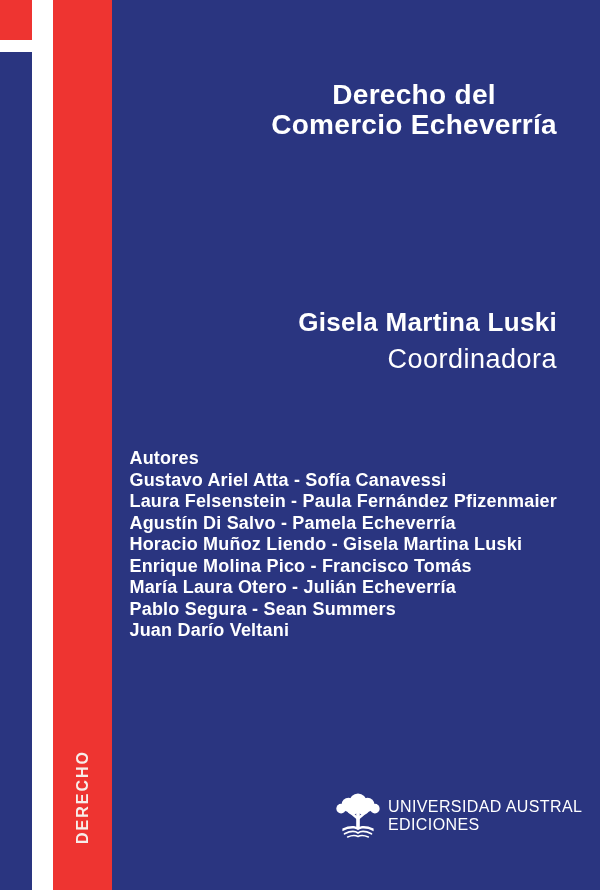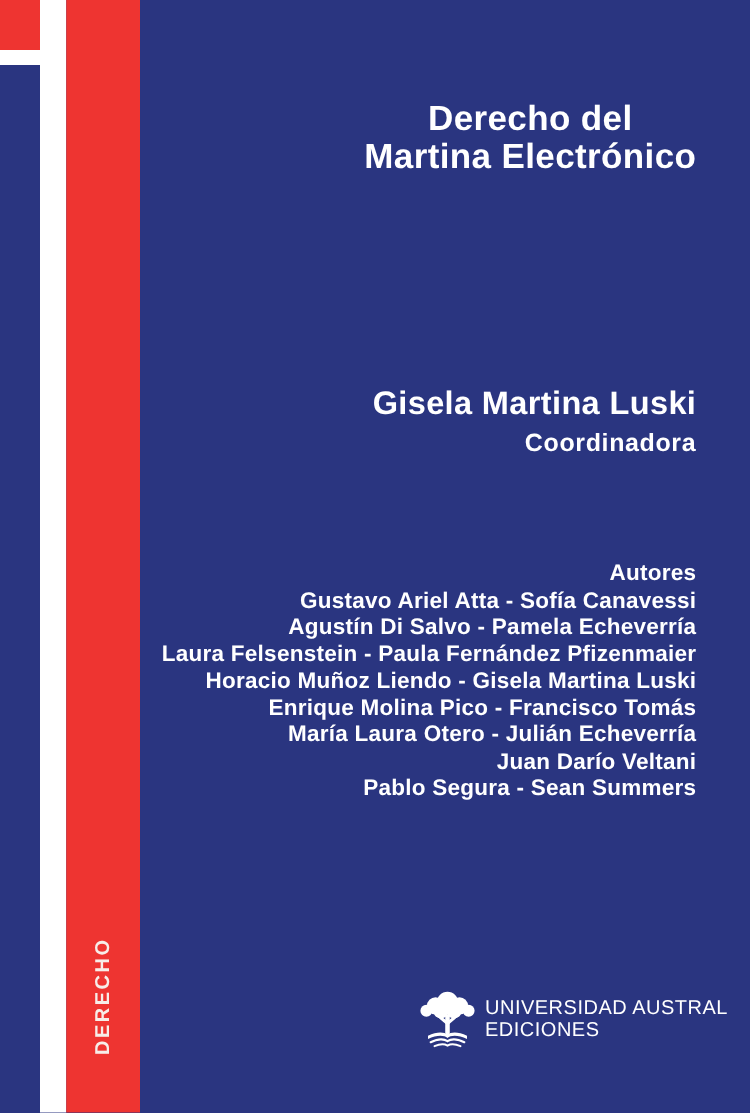--- a/index.html
+++ b/index.html
@@ -46,28 +46,27 @@
     right: 43px; top: 307px;
     color: #FFFFFF;
     font-size: 26px;
     font-weight: bold;
     letter-spacing: 0.3px;
   }
   .coordinator-role {
     position: absolute;
     right: 43px; top: 344px;
     color: #FFFFFF;
-    font-size: 20px;
-    font-weight: bold;
+    font-size: 27px;
+    font-weight: normal;
     letter-spacing: 0.5px;
   }
   .authors {
     position: absolute;
     right: 43px; top: 448px;
-    text-align: right;
     color: #FFFFFF;
     font-size: 18px;
     line-height: 21.5px;
     letter-spacing: 0.2px;
   }
   .authors .heading { font-weight: bold; display: block; }
   .authors .author-line { display: block; font-weight: bold; }
 
   
   .publisher { position: absolute; left: 332px; top: 791px; height: 50px; }
@@ -89,36 +88,36 @@
 
   <div class="corner-red"></div>
   <div class="corner-white"></div>
   <div class="stripe-white"></div>
   <div class="stripe-red"></div>
 
   <div class="spine-label">DERECHO</div>
 
   <div class="title">
     <span>Derecho del</span><br>
-    <span>Martina Electrónico</span>
+    <span>Comercio Echeverría</span>
   </div>
 
   <div class="coordinator-name">Gisela Martina Luski</div>
   <div class="coordinator-role">Coordinadora</div>
 
   <div class="authors">
     <span class="heading">Autores</span>
     <span class="author-line">Gustavo Ariel Atta - Sofía Canavessi</span>
+    <span class="author-line">Laura Felsenstein - Paula Fernández Pfizenmaier</span>
     <span class="author-line">Agustín Di Salvo - Pamela Echeverría</span>
-    <span class="author-line">Laura Felsenstein - Paula Fernández Pfizenmaier</span>
     <span class="author-line">Horacio Muñoz Liendo - Gisela Martina Luski</span>
     <span class="author-line">Enrique Molina Pico - Francisco Tomás</span>
     <span class="author-line">María Laura Otero - Julián Echeverría</span>
+    <span class="author-line">Pablo Segura - Sean Summers</span>
     <span class="author-line">Juan Darío Veltani</span>
-    <span class="author-line">Pablo Segura - Sean Summers</span>
   </div>
 
   <div class="publisher">
     <svg class="publisher-logo" width="52" height="50" viewBox="0 0 60 56" aria-hidden="true">
       <g fill="#FFFFFF">
         <circle cx="30" cy="12" r="10"></circle>
         <circle cx="19" cy="15" r="8"></circle>
         <circle cx="41" cy="15" r="8"></circle>
         <circle cx="10.5" cy="19.5" r="5.5"></circle>
         <circle cx="49.5" cy="19.5" r="5.5"></circle>

